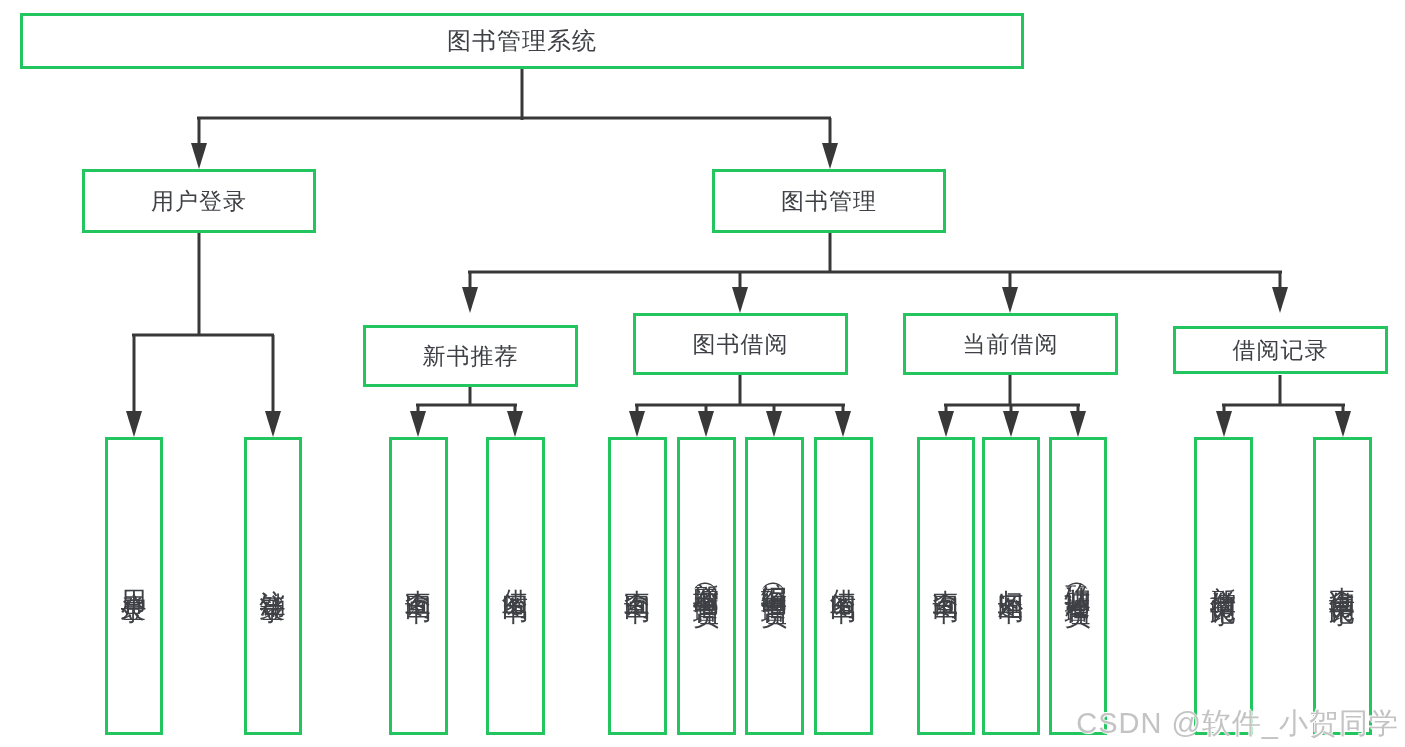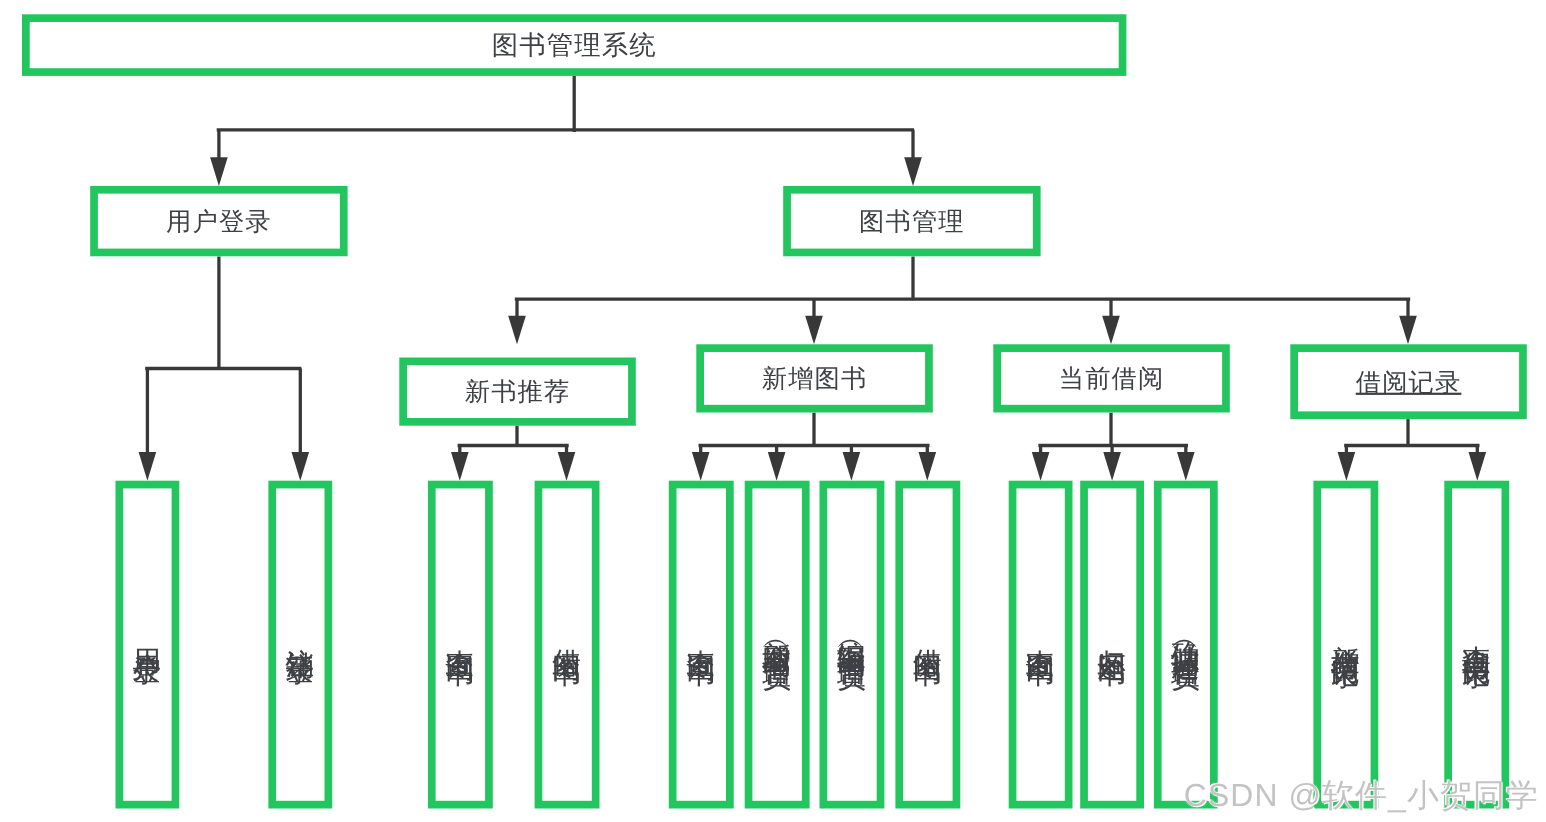--- a/index.html
+++ b/index.html
@@ -14,21 +14,21 @@
   svg.wires {
     position: absolute;
     left: 0; top: 0;
     width: 1405px; height: 747px;
   }
   svg.wires line { stroke: #383838; stroke-width: 3; }
   svg.wires polygon { fill: #383838; stroke: none; }
   .node {
     position: absolute;
     box-sizing: border-box;
-    border: 7px solid #22c55e;
+    border: 3px solid #22c55e;
     background: #ffffff;
     color: #3f4045;
     display: flex;
     align-items: center;
     justify-content: center;
     text-align: center;
   }
   .node.h { font-size: 23px; letter-spacing: 1px; }
   .node.root { font-size: 24px; }
   .node.v {
@@ -117,23 +117,23 @@
     <line x1="1343" y1="405" x2="1343" y2="417"></line>
     <polygon points="1335,411 1351,411 1343,437"></polygon>
   </svg>
 
   <div class="node h root" style="left:20px; top:13px; width:1004px; height:56px;">图书管理系统</div>
 
   <div class="node h" style="left:82px; top:169px; width:234px; height:64px;">用户登录</div>
   <div class="node h" style="left:712px; top:169px; width:234px; height:64px;">图书管理</div>
 
   <div class="node h" style="left:363px; top:313px; width:215px; height:62px;margin-top:12px;">新书推荐</div>
-  <div class="node h" style="left:633px; top:313px; width:215px; height:62px;">新增图书</div>
+  <div class="node h" style="left:633px; top:313px; width:215px; height:62px;">图书借阅</div>
   <div class="node h" style="left:903px; top:313px; width:215px; height:62px;">当前借阅</div>
-  <div class="node h" style="left:1173px; top:313px; width:215px; height:68px;text-decoration:underline;">借阅记录</div>
+  <div class="node h" style="left:1173px; top:326px; width:215px; height:48px;">借阅记录</div>
 
   <div class="node v" style="left:105px; top:437px; width:58px; height:298px;">用户登录</div>
   <div class="node v" style="left:244px; top:437px; width:58px; height:298px;">注销登录</div>
 
   <div class="node v" style="left:389px; top:437px; width:59px; height:298px;">查询图书</div>
   <div class="node v" style="left:486px; top:437px; width:59px; height:298px;">借阅图书</div>
 
   <div class="node v" style="left:608px; top:437px; width:59px; height:298px;">查询图书</div>
   <div class="node v" style="left:677px; top:437px; width:59px; height:298px;">新增图书（管理员）</div>
   <div class="node v" style="left:745px; top:437px; width:59px; height:298px;">编辑图书（管理员）</div>

